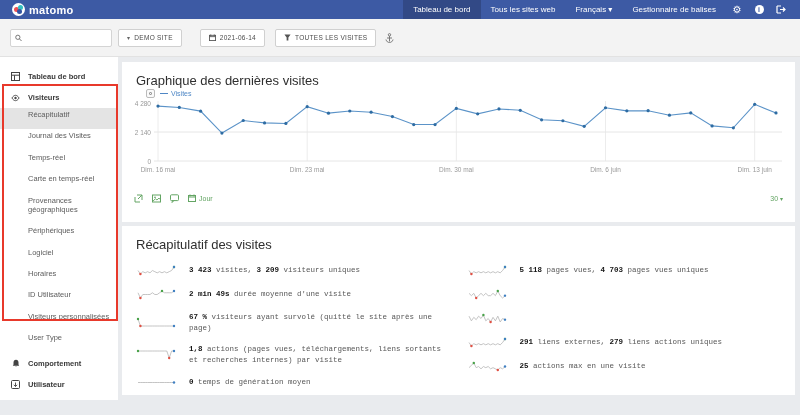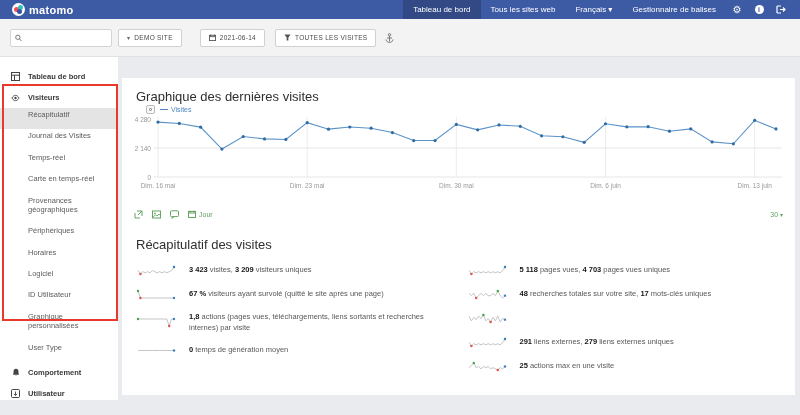--- a/index.html
+++ b/index.html
@@ -45,40 +45,40 @@
                 font-size:7.5px;font-weight:bold;color:#383838;cursor:pointer;}
   .side-section .sicon{width:9px;height:9px;flex:none;display:flex;align-items:center;justify-content:center;}
   .side-sub{display:flex;align-items:center;min-height:19px;padding:2px 6px 10px 28px;
             font-size:7.5px;color:#5c5c5c;cursor:pointer;line-height:1.25;}
   .side-sub.selected{background:#e4e4e4;}
   .annotation-box{position:absolute;left:2px;top:84px;width:116px;height:237px;
                   border:2px solid #e8392b;pointer-events:none;z-index:20;}
 
   
   .card{position:absolute;left:122px;width:673px;background:#fff;}
-  .card1{top:78px;height:160px;}
+  .card1{top:62px;height:160px;}
   .card2{top:226px;height:169px;}
   .card-title{margin:0;padding:11px 14px 0 14px;font-size:13px;font-weight:400;color:#2f2f2f;}
 
   .legend{position:absolute;left:24px;top:27px;display:flex;align-items:center;gap:5px;}
   .metrics-picker{width:9px;height:9px;border:1px solid #bbb;border-radius:2px;background:#fafafa;
                   display:flex;align-items:center;justify-content:center;cursor:pointer;}
   .metrics-picker i{width:3px;height:3px;border:1px solid #999;border-radius:1px;}
   .legend-lbl{font-size:7px;color:#4f87c5;display:flex;align-items:center;gap:3px;cursor:pointer;}
   .legend-dash{width:8px;height:0;border-top:1.5px solid #4f87c5;}
   .chart-svg{position:absolute;left:4px;top:33px;}
 
   .chart-footer{position:absolute;left:0;right:0;top:124px;height:24px;display:flex;
                 align-items:center;padding:0 12px;}
   .cf-icons{display:flex;align-items:center;gap:9px;}
   .cf-ic{cursor:pointer;display:flex;align-items:center;}
   .cf-period{display:flex;align-items:center;gap:3px;font-size:7px;color:#64a564;cursor:pointer;}
   .cf-count{margin-left:auto;font-size:7px;color:#64a564;cursor:pointer;}
 
-  .sum-cols{display:flex;gap:16px;padding:12px 14px 0 14px;}
+  .sum-cols{display:flex;gap:16px;padding:12px 14px 0 14px;font-family:Liberation Mono, monospace;}
   .sum-col{flex:1;}
   .sum-row{display:flex;align-items:center;margin-bottom:11px;}
   .sum-row svg{flex:none;margin-right:11px;}
   .sum-row p{margin:0;font-size:7.5px;color:#585858;line-height:1.4;}
   .sum-row p b{color:#161616;}
 </style>
 </head>
 <body>
 
 <div class="screen">
@@ -164,24 +164,24 @@
           </svg>
         </span>
         <span>Visiteurs</span>
       </div>
       <div class="side-sub selected">Récapitulatif</div>
       <div class="side-sub">Journal des Visites</div>
       <div class="side-sub">Temps-réel</div>
       <div class="side-sub">Carte en temps-réel</div>
       <div class="side-sub">Provenances géographiques</div>
       <div class="side-sub">Périphériques</div>
+      <div class="side-sub">Logiciel</div>
       <div class="side-sub">Horaires</div>
-      <div class="side-sub">Logiciel</div>
       <div class="side-sub">ID Utilisateur</div>
-      <div class="side-sub">Graphique personnalisées</div>
+      <div class="side-sub">Visiteurs personnalisées</div>
       <div class="side-sub">User Type</div>
       <div class="side-section">
         <span class="sicon">
           <svg width="8" height="9" viewBox="0 0 8 9">
             <path d="M4 0.8c-1.6 0-2.5 1.2-2.5 2.7v2L0.8 6.8h6.4L6.5 5.5v-2C6.5 2 5.6 0.8 4 0.8z" fill="#444"></path>
             <path d="M3.2 7.5a.9.9 0 001.6 0" fill="#444"></path>
           </svg>
         </span>
         <span>Comportement</span>
       </div>
@@ -320,20 +320,29 @@
             <svg width="42" height="13">
               <polyline points="2,6.5 4.4,10 6.8,7.666666666666667 9.2,8.833333333333334 11.6,7.666666666666667 14,8.833333333333334 16.4,6.5 18.8,7.666666666666667 21.2,8.833333333333334 23.6,7.666666666666667 26,8.833333333333334 28.4,7.666666666666667 30.8,8.833333333333334 33.2,7.666666666666667 35.6,6.5 38,3" fill="none" stroke="#b5b5b5" stroke-width="0.8"></polyline>
               <circle cx="4.4" cy="10" r="1.2" fill="#e05043"></circle>
               <circle cx="38" cy="3" r="1.2" fill="#48a148"></circle>
               <circle cx="38" cy="3" r="1.2" fill="#3f7fc1"></circle>
             </svg>
             <p><b>3 423</b><span> visites, </span><b>3 209</b><span> visiteurs uniques</span></p>
           </div>
           <div class="sum-row">
             <svg width="42" height="13">
+              <polyline points="2,4.75 4.4,10 6.8,6.5 9.2,6.5 11.6,6.5 14,6.5 16.4,4.75 18.8,6.5 21.2,6.5 23.6,4.75 26,3 28.4,4.75 30.8,4.75 33.2,4.75 35.6,4.75 38,3" fill="none" stroke="#b5b5b5" stroke-width="0.8"></polyline>
+              <circle cx="4.4" cy="10" r="1.2" fill="#e05043"></circle>
+              <circle cx="26" cy="3" r="1.2" fill="#48a148"></circle>
+              <circle cx="38" cy="3" r="1.2" fill="#3f7fc1"></circle>
+            </svg>
+            <p><b>2 min 49s</b><span> durée moyenne d'une visite</span></p>
+          </div>
+          <div class="sum-row">
+            <svg width="42" height="13">
               <polyline points="2,3 4.4,10 6.8,10 9.2,10 11.6,10 14,10 16.4,10 18.8,10 21.2,10 23.6,10 26,10 28.4,10 30.8,10 33.2,10 35.6,10 38,10" fill="none" stroke="#b5b5b5" stroke-width="0.8"></polyline>
               <circle cx="4.4" cy="10" r="1.2" fill="#e05043"></circle>
               <circle cx="2" cy="3" r="1.2" fill="#48a148"></circle>
               <circle cx="38" cy="10" r="1.2" fill="#3f7fc1"></circle>
             </svg>
             <p><b>67 %</b><span> visiteurs ayant survolé (quitté le site après une page)</span></p>
           </div>
           <div class="sum-row">
             <svg width="42" height="13">
               <polyline points="2,3 4.4,3 6.8,3 9.2,3 11.6,3 14,3 16.4,3 18.8,3 21.2,3 23.6,3 26,3 28.4,3 30.8,3 33.2,10 35.6,3 38,3" fill="none" stroke="#b5b5b5" stroke-width="0.8"></polyline>
@@ -361,38 +370,37 @@
             </svg>
             <p><b>5 118</b><span> pages vues, </span><b>4 703</b><span> pages vues uniques</span></p>
           </div>
           <div class="sum-row">
             <svg width="42" height="13">
               <polyline points="2,5.333333333333334 4.4,7.666666666666667 6.8,5.333333333333334 9.2,10 11.6,7.666666666666667 14,5.333333333333334 16.4,7.666666666666667 18.8,5.333333333333334 21.2,7.666666666666667 23.6,7.666666666666667 26,5.333333333333334 28.4,7.666666666666667 30.8,3 33.2,7.666666666666667 35.6,10 38,7.666666666666667" fill="none" stroke="#b5b5b5" stroke-width="0.8"></polyline>
               <circle cx="9.2" cy="10" r="1.2" fill="#e05043"></circle>
               <circle cx="30.8" cy="3" r="1.2" fill="#48a148"></circle>
               <circle cx="38" cy="7.666666666666667" r="1.2" fill="#3f7fc1"></circle>
             </svg>
-            <p><b>48</b><span> recherches totales sur votre site, </span><b>17</b><span> mots-clés uniques</span></p>
           </div>
           <div class="sum-row">
             <svg width="42" height="13">
               <polyline points="2,4.166666666666666 4.4,8.833333333333334 6.8,5.333333333333334 9.2,7.666666666666667 11.6,4.166666666666666 14,6.5 16.4,3 18.8,8.833333333333334 21.2,6.5 23.6,10 26,5.333333333333334 28.4,8.833333333333334 30.8,4.166666666666666 33.2,10 35.6,6.5 38,7.666666666666667" fill="none" stroke="#b5b5b5" stroke-width="0.8"></polyline>
               <circle cx="23.6" cy="10" r="1.2" fill="#e05043"></circle>
               <circle cx="16.4" cy="3" r="1.2" fill="#48a148"></circle>
               <circle cx="38" cy="7.666666666666667" r="1.2" fill="#3f7fc1"></circle>
             </svg>
           </div>
           <div class="sum-row">
             <svg width="42" height="13">
               <polyline points="2,6.5 4.4,10 6.8,7.666666666666667 9.2,8.833333333333334 11.6,7.666666666666667 14,8.833333333333334 16.4,7.666666666666667 18.8,8.833333333333334 21.2,7.666666666666667 23.6,8.833333333333334 26,7.666666666666667 28.4,8.833333333333334 30.8,7.666666666666667 33.2,8.833333333333334 35.6,6.5 38,3" fill="none" stroke="#b5b5b5" stroke-width="0.8"></polyline>
               <circle cx="4.4" cy="10" r="1.2" fill="#e05043"></circle>
               <circle cx="38" cy="3" r="1.2" fill="#48a148"></circle>
               <circle cx="38" cy="3" r="1.2" fill="#3f7fc1"></circle>
             </svg>
-            <p><b>291</b><span> liens externes, </span><b>279</b><span> liens externes uniques</span></p>
+            <p><b>291</b><span> liens externes, </span><b>279</b><span> liens actions uniques</span></p>
           </div>
           <div class="sum-row">
             <svg width="42" height="13">
               <polyline points="2,7.666666666666667 4.4,5.333333333333334 6.8,3 9.2,7.666666666666667 11.6,6.5 14,8.833333333333334 16.4,6.5 18.8,7.666666666666667 21.2,6.5 23.6,8.833333333333334 26,7.666666666666667 28.4,8.833333333333334 30.8,10 33.2,7.666666666666667 35.6,8.833333333333334 38,6.5" fill="none" stroke="#b5b5b5" stroke-width="0.8"></polyline>
               <circle cx="30.8" cy="10" r="1.2" fill="#e05043"></circle>
               <circle cx="6.8" cy="3" r="1.2" fill="#48a148"></circle>
               <circle cx="38" cy="6.5" r="1.2" fill="#3f7fc1"></circle>
             </svg>
             <p><b>25</b><span> actions max en une visite</span></p>
           </div>

